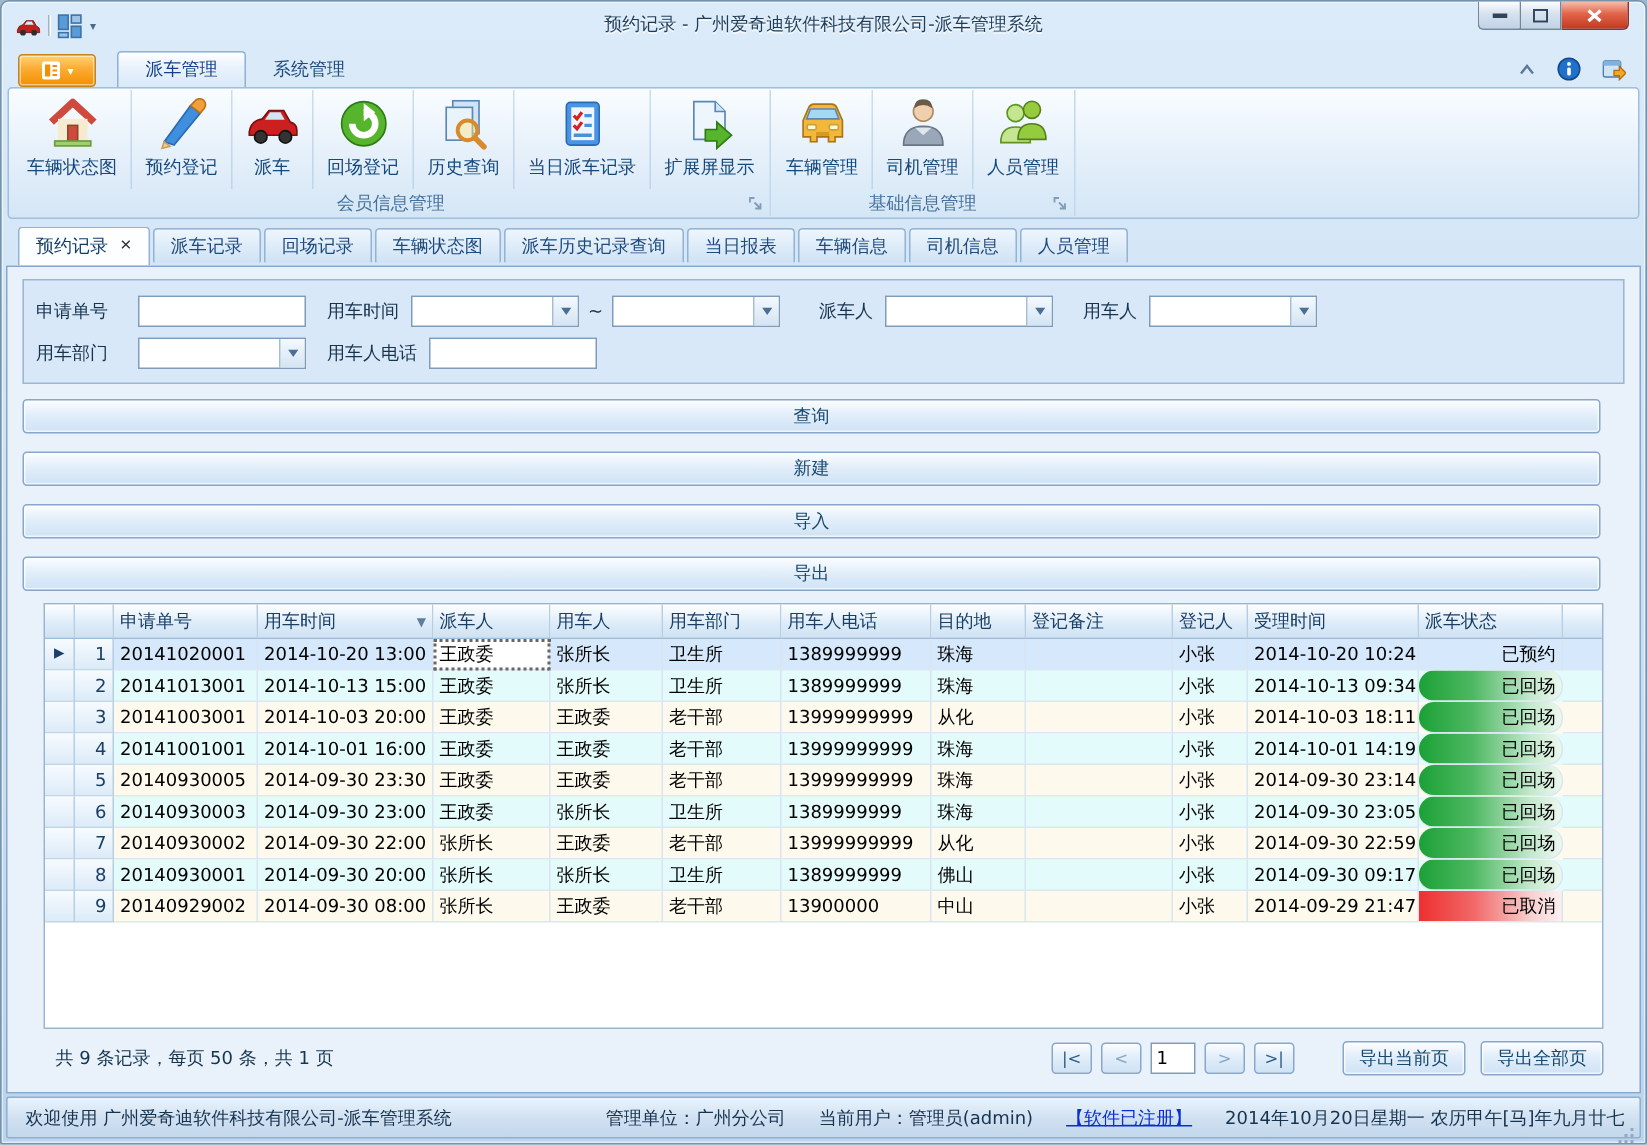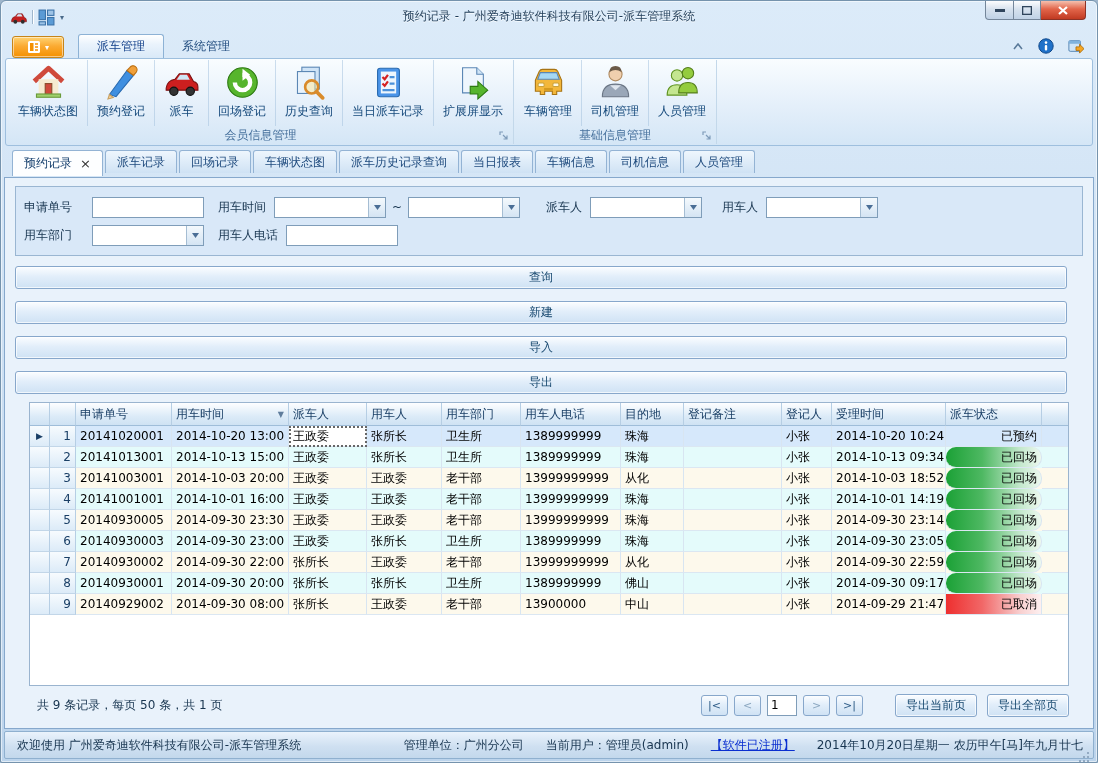--- a/index.html
+++ b/index.html
@@ -49,21 +49,21 @@
     padding:5px 9px 1px;border-right:1px solid rgba(165,195,222,.55);cursor:default;}
   .ribbon-btn:last-child{border-right:none;}
   .ribbon-btn .icon svg{width:35px;height:35px;}
   .ribbon-btn .blabel{margin-top:3px;font-size:12px;color:#15497b;white-space:nowrap;}
   .rgroup-footer{height:18px;position:relative;display:flex;align-items:center;justify-content:center;}
   .rgroup-label{font-size:12px;color:#46709c;}
   .dialog-launcher{position:absolute;right:3px;bottom:3px;}
   .dialog-launcher svg{width:10px;height:10px;}
 
   
-  .doc-tabs{height:27px;display:flex;align-items:flex-start;gap:2px;padding:0 0 0 8px;margin-top:4px;}
+  .doc-tabs{height:27px;display:flex;align-items:center;gap:2px;padding:0 0 0 8px;margin-top:4px;font-family:Liberation Mono, monospace;}
   .dtab{height:23px;padding:0 11px;display:flex;align-items:center;font-size:12px;color:#1e4a7d;
     border:1px solid #93b3d4;border-bottom:none;border-radius:3px 3px 0 0;
     background:linear-gradient(#eef6fd,#cfe2f4);cursor:default;white-space:nowrap;}
   .dtab.active{height:26px;background:#fdfeff;color:#123c6b;}
   .tab-close{margin-left:8px;font-size:13px;line-height:10px;color:#333;cursor:default;}
   .tab-close:empty{display:none;}
 
   
   .content{flex:1;border:1px solid #86a8cc;background:#e9f2fb;display:flex;flex-direction:column;
     padding:8px 10px 2px;min-height:0;}
@@ -572,21 +572,21 @@
     <div class="cell c-num">3</div>
     <div class="cell">20141003001</div>
     <div class="cell">2014-10-03 20:00</div>
     <div class="cell c-dispatcher">王政委</div>
     <div class="cell">王政委</div>
     <div class="cell">老干部</div>
     <div class="cell">13999999999</div>
     <div class="cell">从化</div>
     <div class="cell"></div>
     <div class="cell">小张</div>
-    <div class="cell">2014-10-03 18:52</div>
+    <div class="cell">2014-10-03 18:11</div>
     <div class="cell c-status status-returned">已回场</div>
   </div>
 
   <div class="grid-row grid-cols">
     <div class="cell c-ind"></div>
     <div class="cell c-num">4</div>
     <div class="cell">20141001001</div>
     <div class="cell">2014-10-01 16:00</div>
     <div class="cell c-dispatcher">王政委</div>
     <div class="cell">王政委</div>

